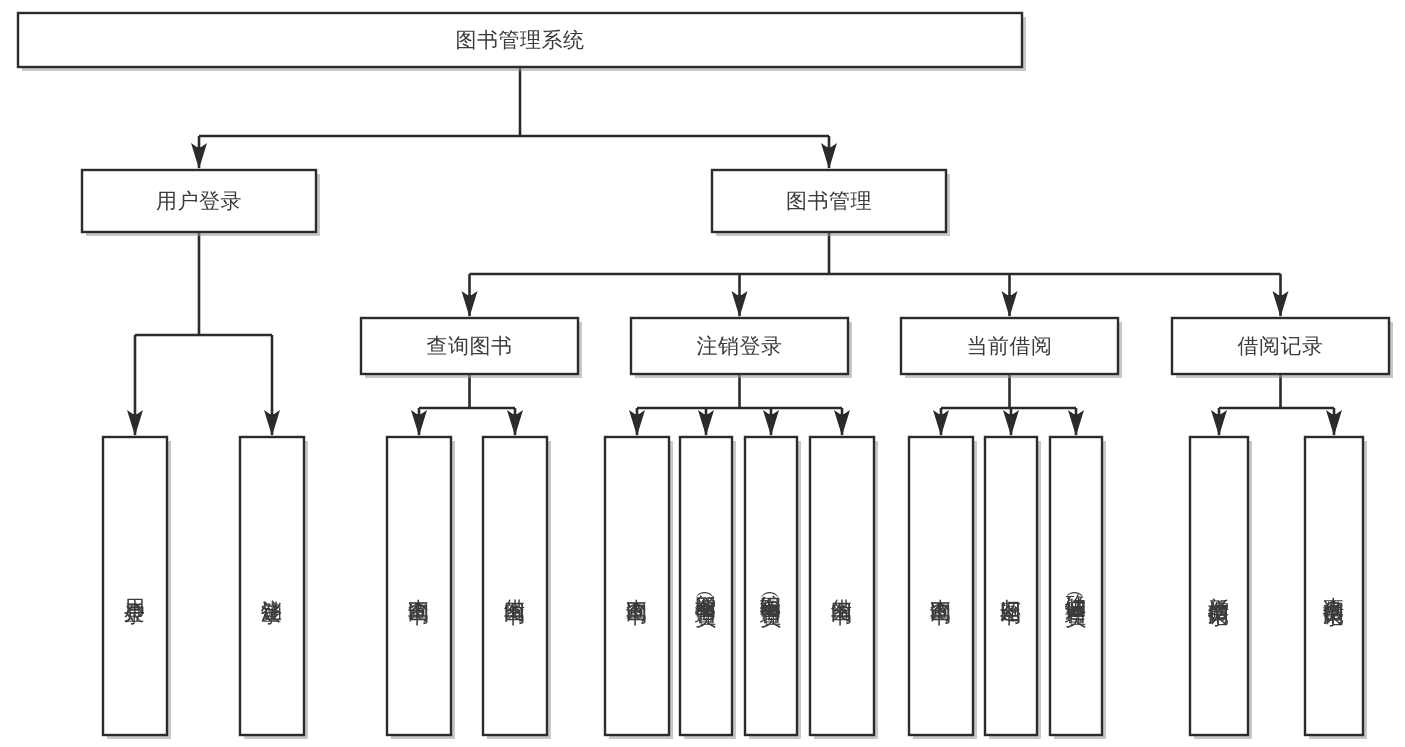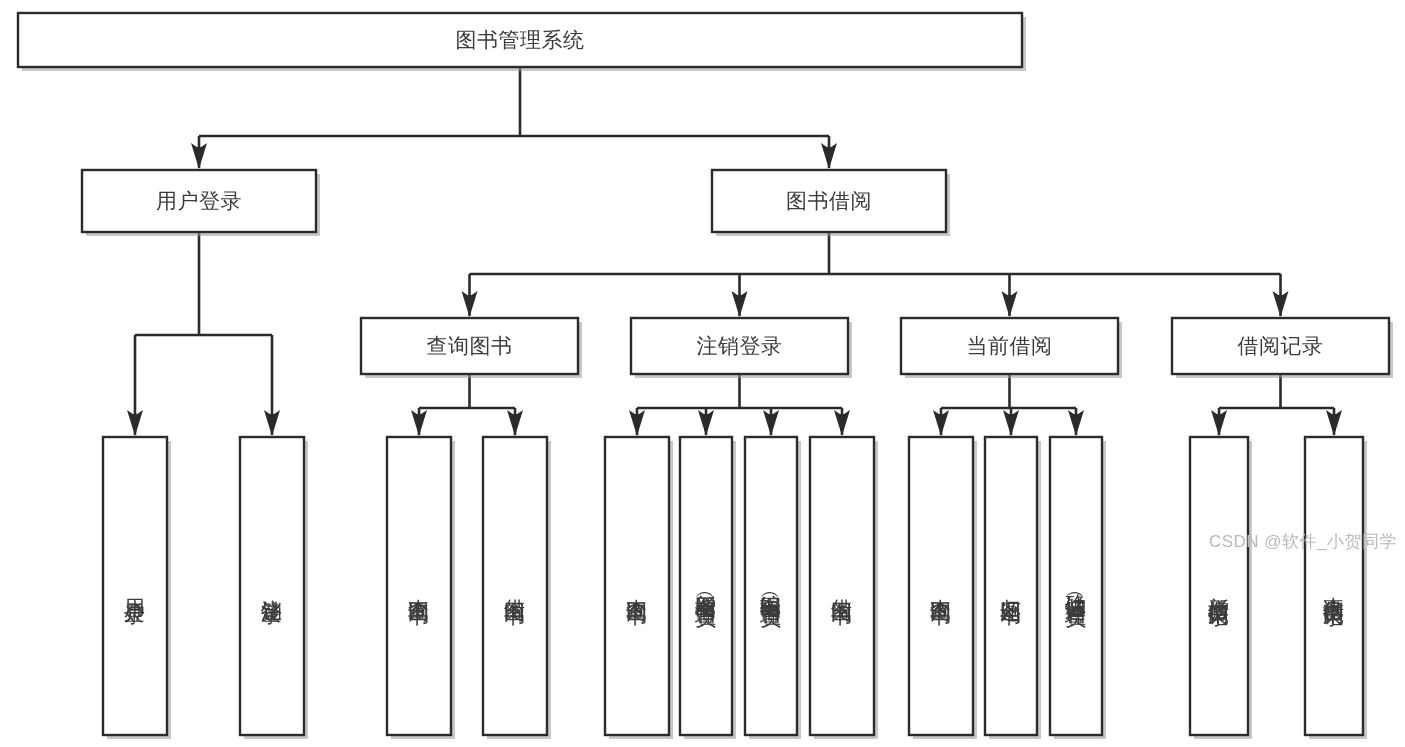--- a/index.html
+++ b/index.html
@@ -181,34 +181,33 @@
         <rect x="1194" y="441" width="58" height="298" class="node-shadow"></rect>
         <rect x="1190" y="437" width="58" height="298" class="node-box"></rect>
         <rect x="1309" y="441" width="58" height="298" class="node-shadow"></rect>
         <rect x="1305" y="437" width="58" height="298" class="node-box"></rect>
       </g>
   </svg>
 
   <div id="labels-layer">
       <div class="node-label horizontal" style="left: 18px; top: 13px; width: 1004px; height: 54px;">图书管理系统</div>
       <div class="node-label horizontal" style="left: 82px; top: 170px; width: 234px; height: 62px;">用户登录</div>
-      <div class="node-label horizontal" style="left: 712px; top: 170px; width: 234px; height: 62px;">图书借阅</div>
+      <div class="node-label horizontal" style="left: 712px; top: 170px; width: 234px; height: 62px;">图书管理</div>
       <div class="node-label horizontal" style="left: 361px; top: 318px; width: 217px; height: 56px;">查询图书</div>
       <div class="node-label horizontal" style="left: 631px; top: 318px; width: 217px; height: 56px;">注销登录</div>
       <div class="node-label horizontal" style="left: 901px; top: 318px; width: 217px; height: 56px;">当前借阅</div>
       <div class="node-label horizontal" style="left: 1172px; top: 318px; width: 217px; height: 56px;">借阅记录</div>
       <div class="node-label vertical" style="left: 103px; top: 437px; width: 64px; height: 298px;">用户登录</div>
       <div class="node-label vertical" style="left: 240px; top: 437px; width: 64px; height: 298px;">注销登录</div>
       <div class="node-label vertical" style="left: 387px; top: 437px; width: 64px; height: 298px;">查询图书</div>
       <div class="node-label vertical" style="left: 483px; top: 437px; width: 64px; height: 298px;">借阅图书</div>
       <div class="node-label vertical" style="left: 605px; top: 437px; width: 64px; height: 298px;">查询图书</div>
       <div class="node-label vertical" style="left: 680px; top: 437px; width: 52px; height: 298px;">新增图书（管理员）</div>
       <div class="node-label vertical" style="left: 745px; top: 437px; width: 52px; height: 298px;">编辑图书（管理员）</div>
       <div class="node-label vertical" style="left: 810px; top: 437px; width: 64px; height: 298px;">借阅图书</div>
       <div class="node-label vertical" style="left: 909px; top: 437px; width: 64px; height: 298px;">查询图书</div>
       <div class="node-label vertical" style="left: 985px; top: 437px; width: 52px; height: 298px;">归还图书</div>
       <div class="node-label vertical" style="left: 1050px; top: 437px; width: 52px; height: 298px;">确认归还（管理员）</div>
       <div class="node-label vertical" style="left: 1190px; top: 437px; width: 58px; height: 298px;">新增借阅记录</div>
       <div class="node-label vertical" style="left: 1305px; top: 437px; width: 58px; height: 298px;">查询借阅记录</div>
     </div>
 
-  <div class="watermark">CSDN @软件_小贺同学</div>
 </div>
 
 </body></html>

